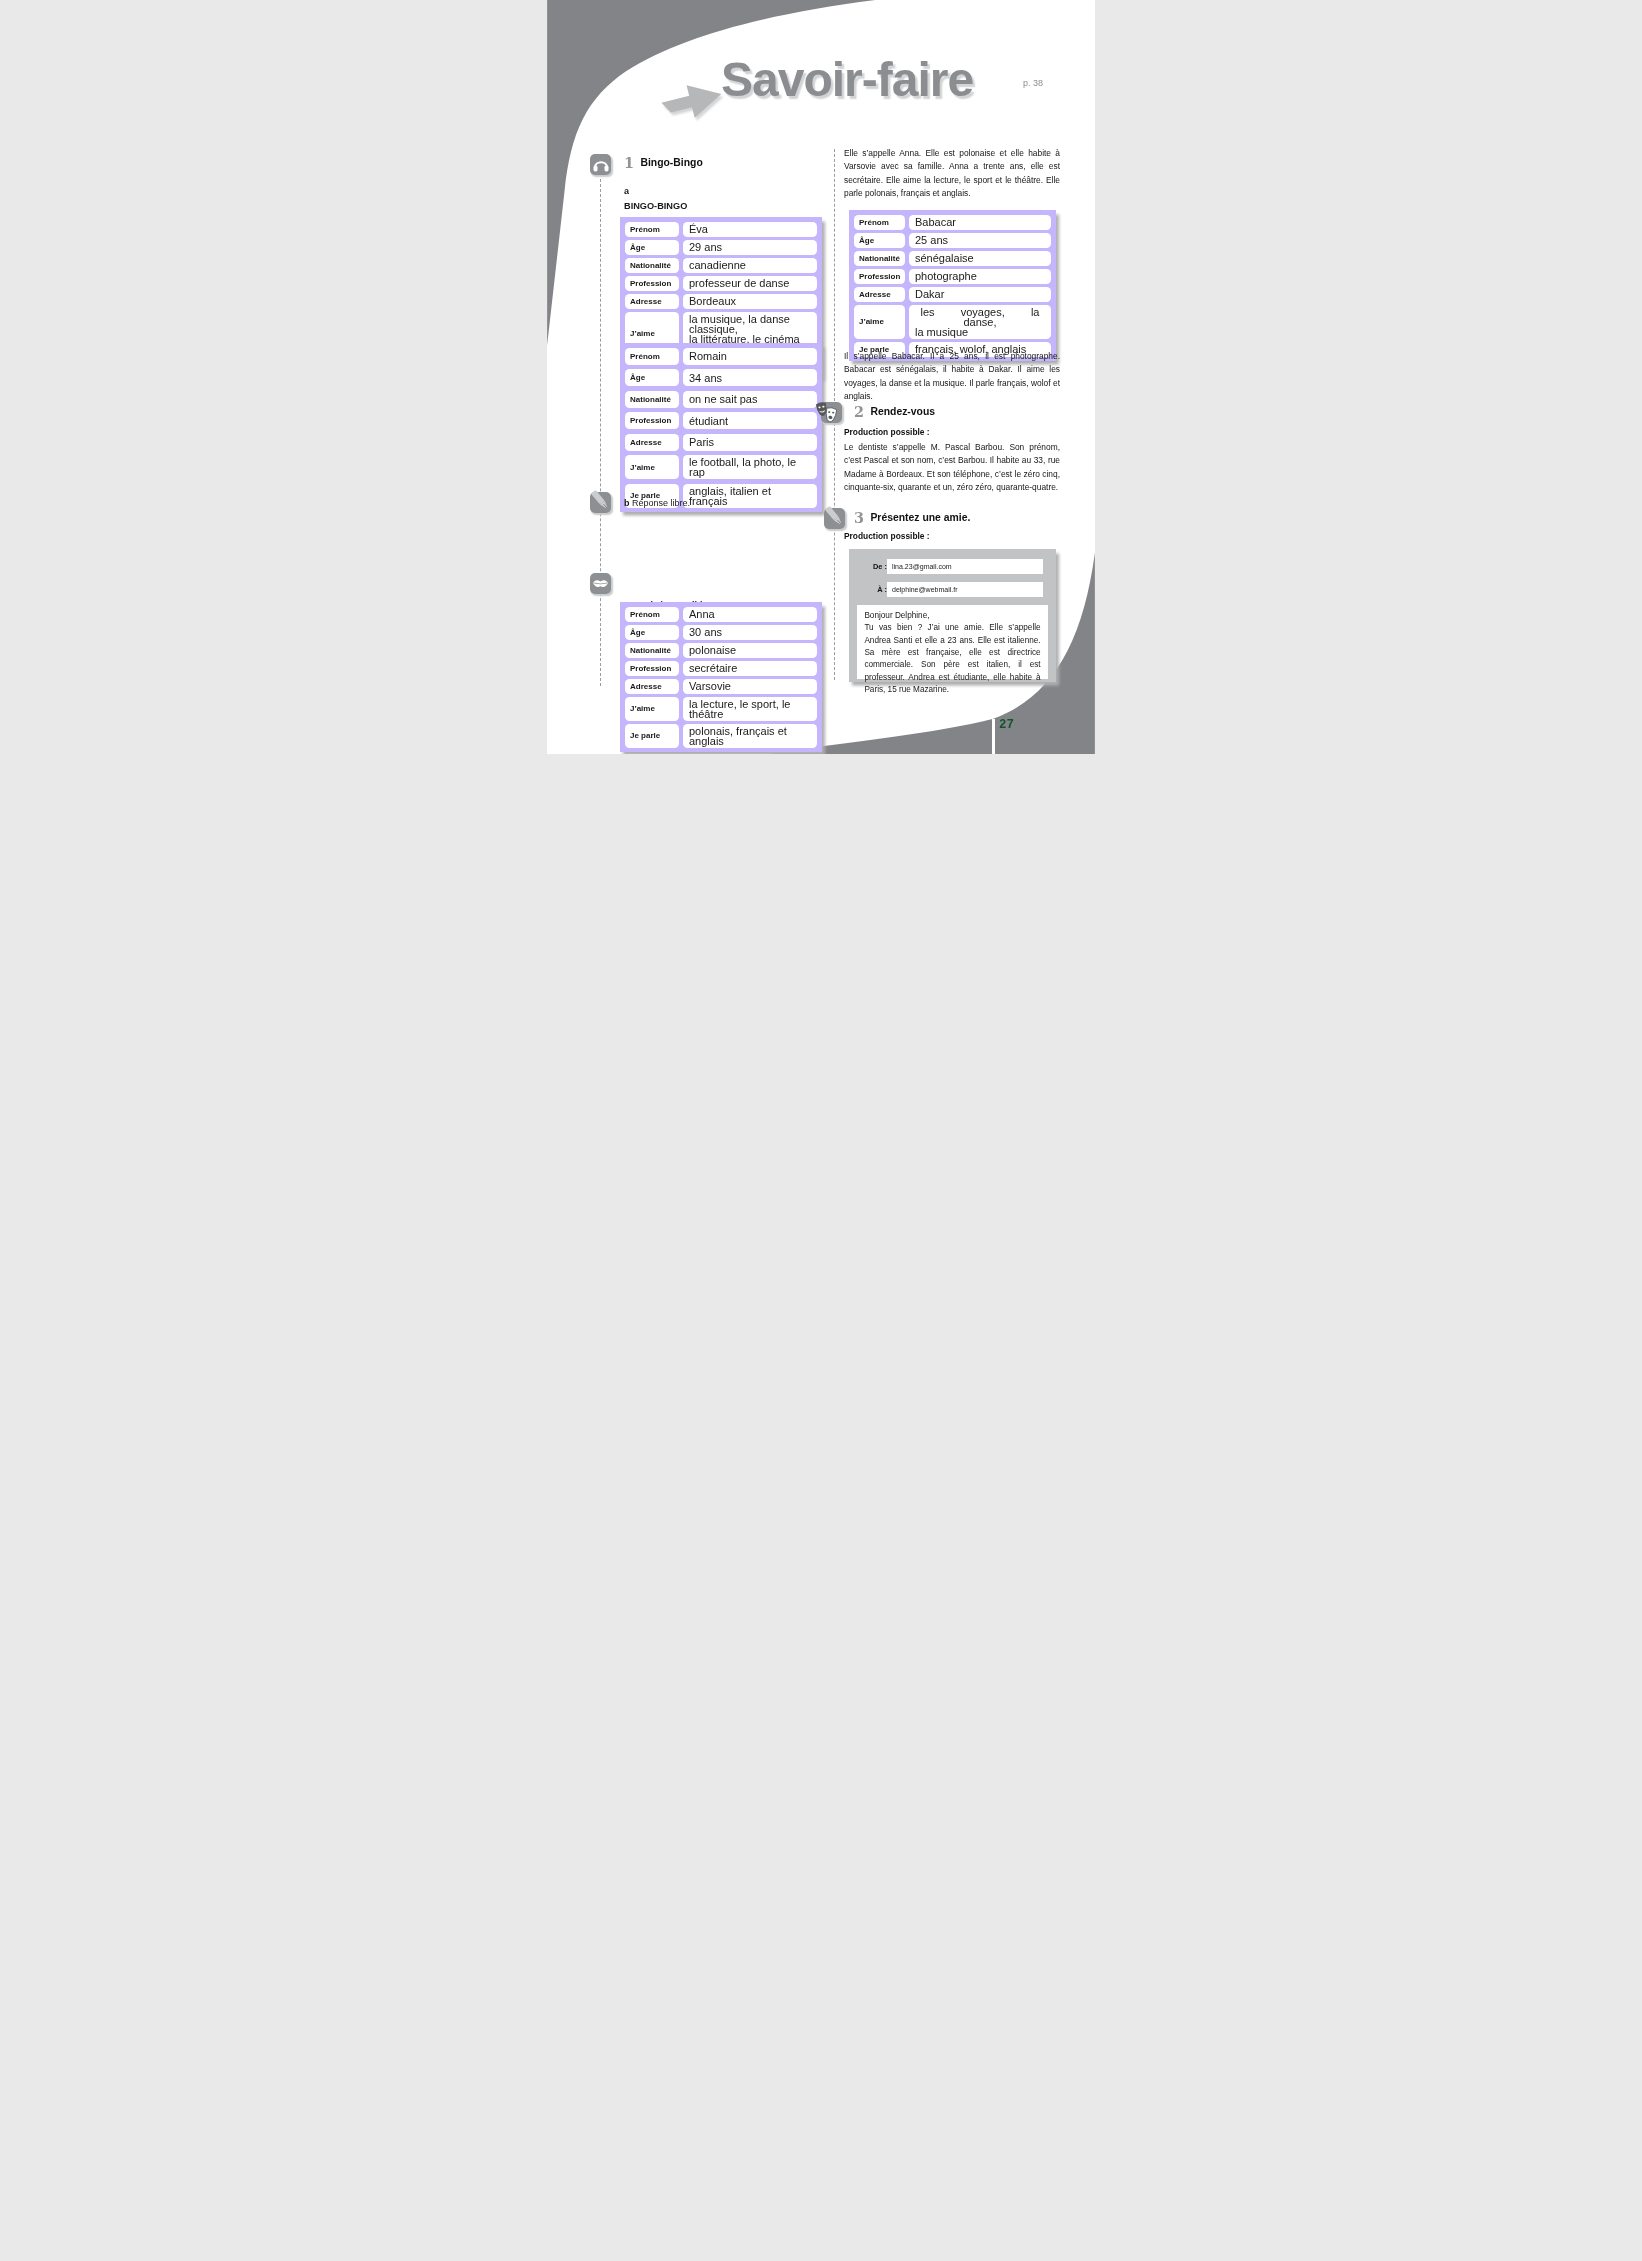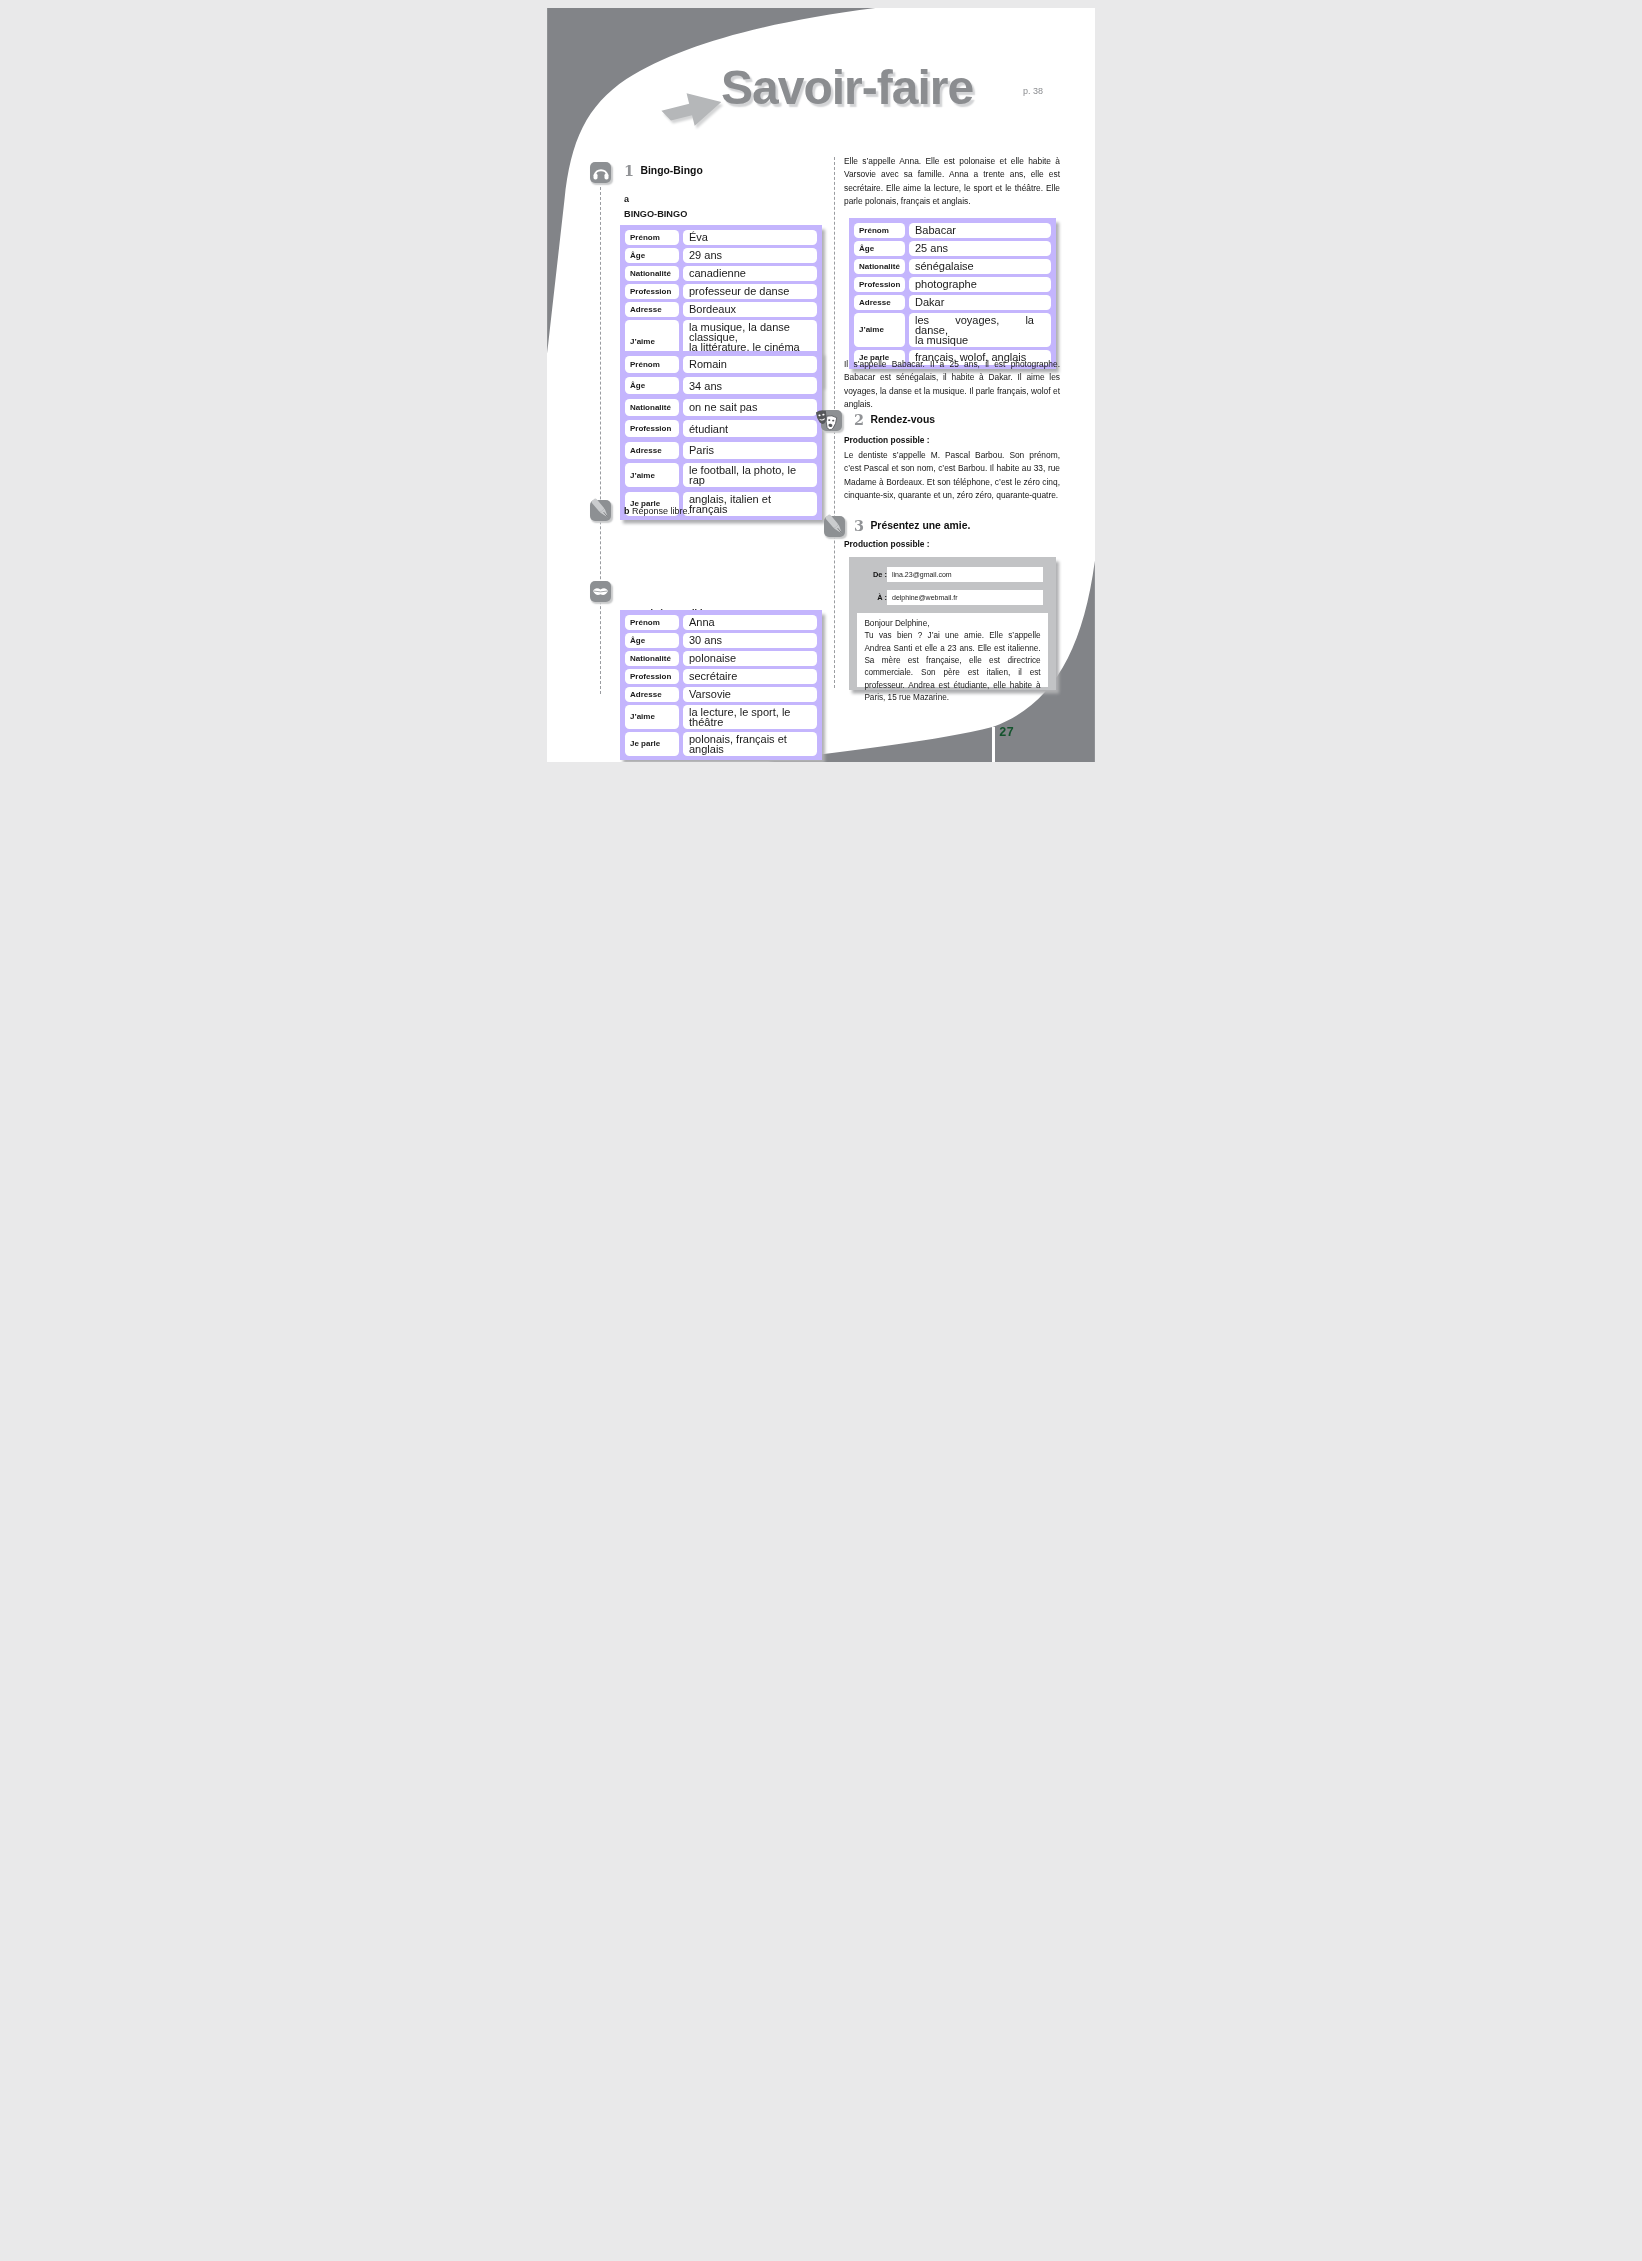--- a/index.html
+++ b/index.html
@@ -1,17 +1,17 @@
 <!DOCTYPE html>
 <html style="font-size:8px"><head>
 <meta charset="utf-8">
 <style>
   html,body{margin:0;padding:0;background:#e9e9ea;}
   .page{
-    position:relative;width:548px;height:754px;margin:8px auto;
+    position:relative;width:548px;height:754px;margin:0 auto;
     background:#ffffff;overflow:hidden;
     font-family:"Liberation Sans", sans-serif;color:#1a1a1a;
   }
   .abs{position:absolute;}
   svg{display:block;}
 
   
   .corners{position:absolute;left:0;top:0;width:548px;height:754px;pointer-events:none;}
 
   
@@ -54,21 +54,21 @@
   .pill.label{
     width:54px;flex:none;font-weight:bold;font-size:8px;
     align-items:center;padding:1.5px 5px;
   }
   .pill.value{
     flex:1;font-size:11px;padding:2px 6px;
     flex-direction:column;justify-content:center;align-items:stretch;
   }
   .v1,.v2{display:block;line-height:10px;}
   .v2:empty{display:none;}
-  .value.spread .v1{word-spacing:2.1em;}
+  .value.spread .v1{word-spacing:2.1em;text-align:center;}
   .t-romain .row{margin-bottom:4.5px;}
   .t-romain .pill{min-height:17px;}
   .t-babacar .pill.label{width:51px;}
 
   
   .para{
     position:absolute;font-size:8.4px;line-height:13.4px;text-align:justify;color:#161616;
   }
   .prod{position:absolute;font-size:8.4px;font-weight:bold;color:#111;}
 

